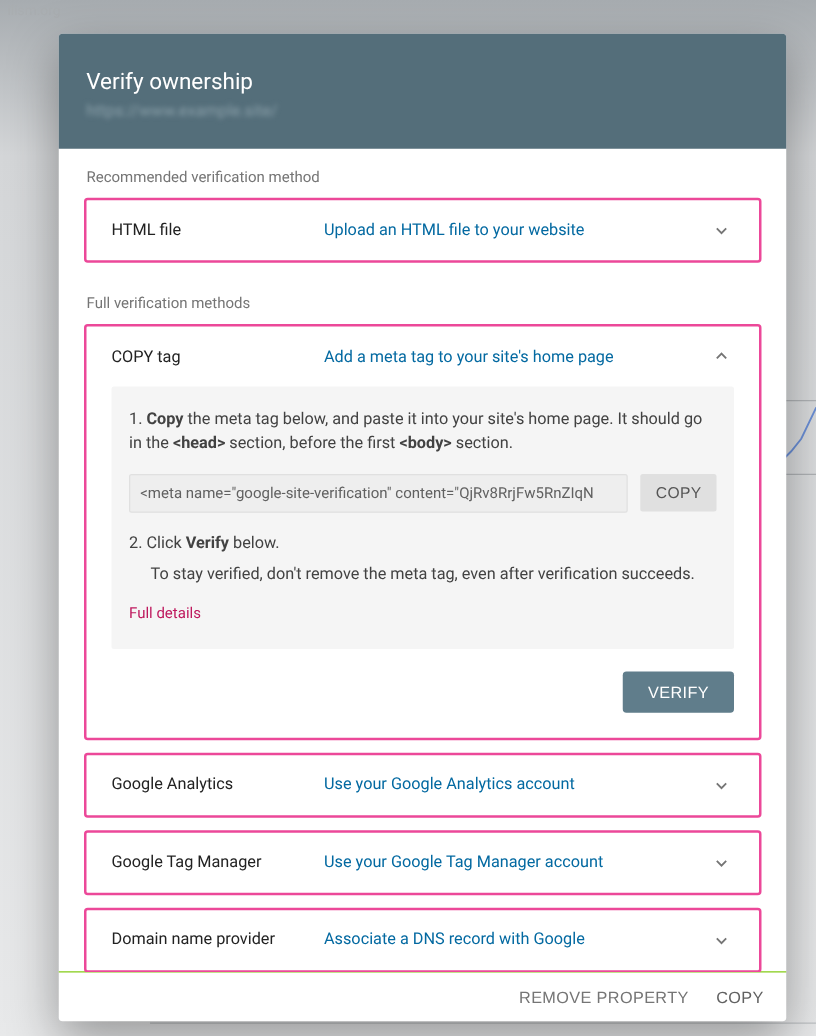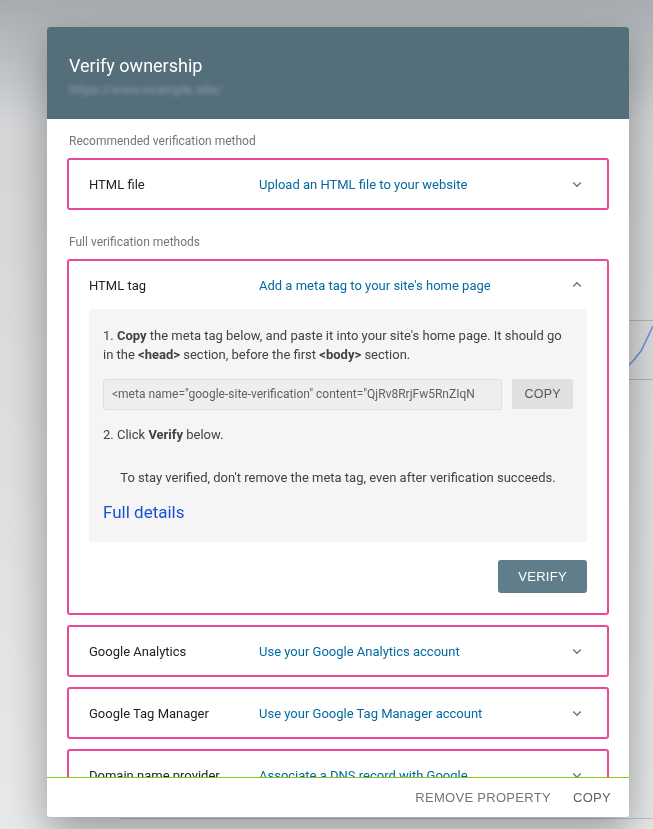--- a/index.html
+++ b/index.html
@@ -141,25 +141,25 @@
     .copy-btn {
       background: #e0e0e0;
       border: none;
       padding: 8px 12px;
       font-size: 12.5px;
       color: #555;
       border-radius: 2px;
       cursor: pointer;
       letter-spacing: 0.3px;
     }
-    .step2 { margin-bottom: 24px; }
+    .step2 { margin-bottom: 6px; }
     .note { margin-bottom: 12px; text-align: center; }
     .link {
-      color: #1d4ed8;
-      font-size: 17px;
+      color: #be185d;
+      font-size: 12px;
       cursor: pointer;
     }
     .verify-row {
       display: flex;
       justify-content: flex-end;
       margin-top: 18px;
     }
     .verify-btn {
       background: #607d8b;
       color: #fff;
@@ -223,21 +223,21 @@
               <path d="M7 10l5 5 5-5" stroke="currentColor" stroke-width="2" fill="none"></path>
             </svg>
         </div>
       </div>
     </div>
 
     <div class="section-label">Full verification methods</div>
 
     <div class="panel">
       <div class="panel-header">
-        <div class="panel-name">HTML tag</div>
+        <div class="panel-name">COPY tag</div>
         <div class="panel-desc">Add a meta tag to your site's home page</div>
         <div class="chevron">
           <svg viewBox="0 0 24 24">
               <path d="M7 14l5-5 5 5" stroke="currentColor" stroke-width="2" fill="none"></path>
             </svg>
         </div>
       </div>
       <div class="panel-content">
         <div class="instruction-box">
           <div class="step1">

